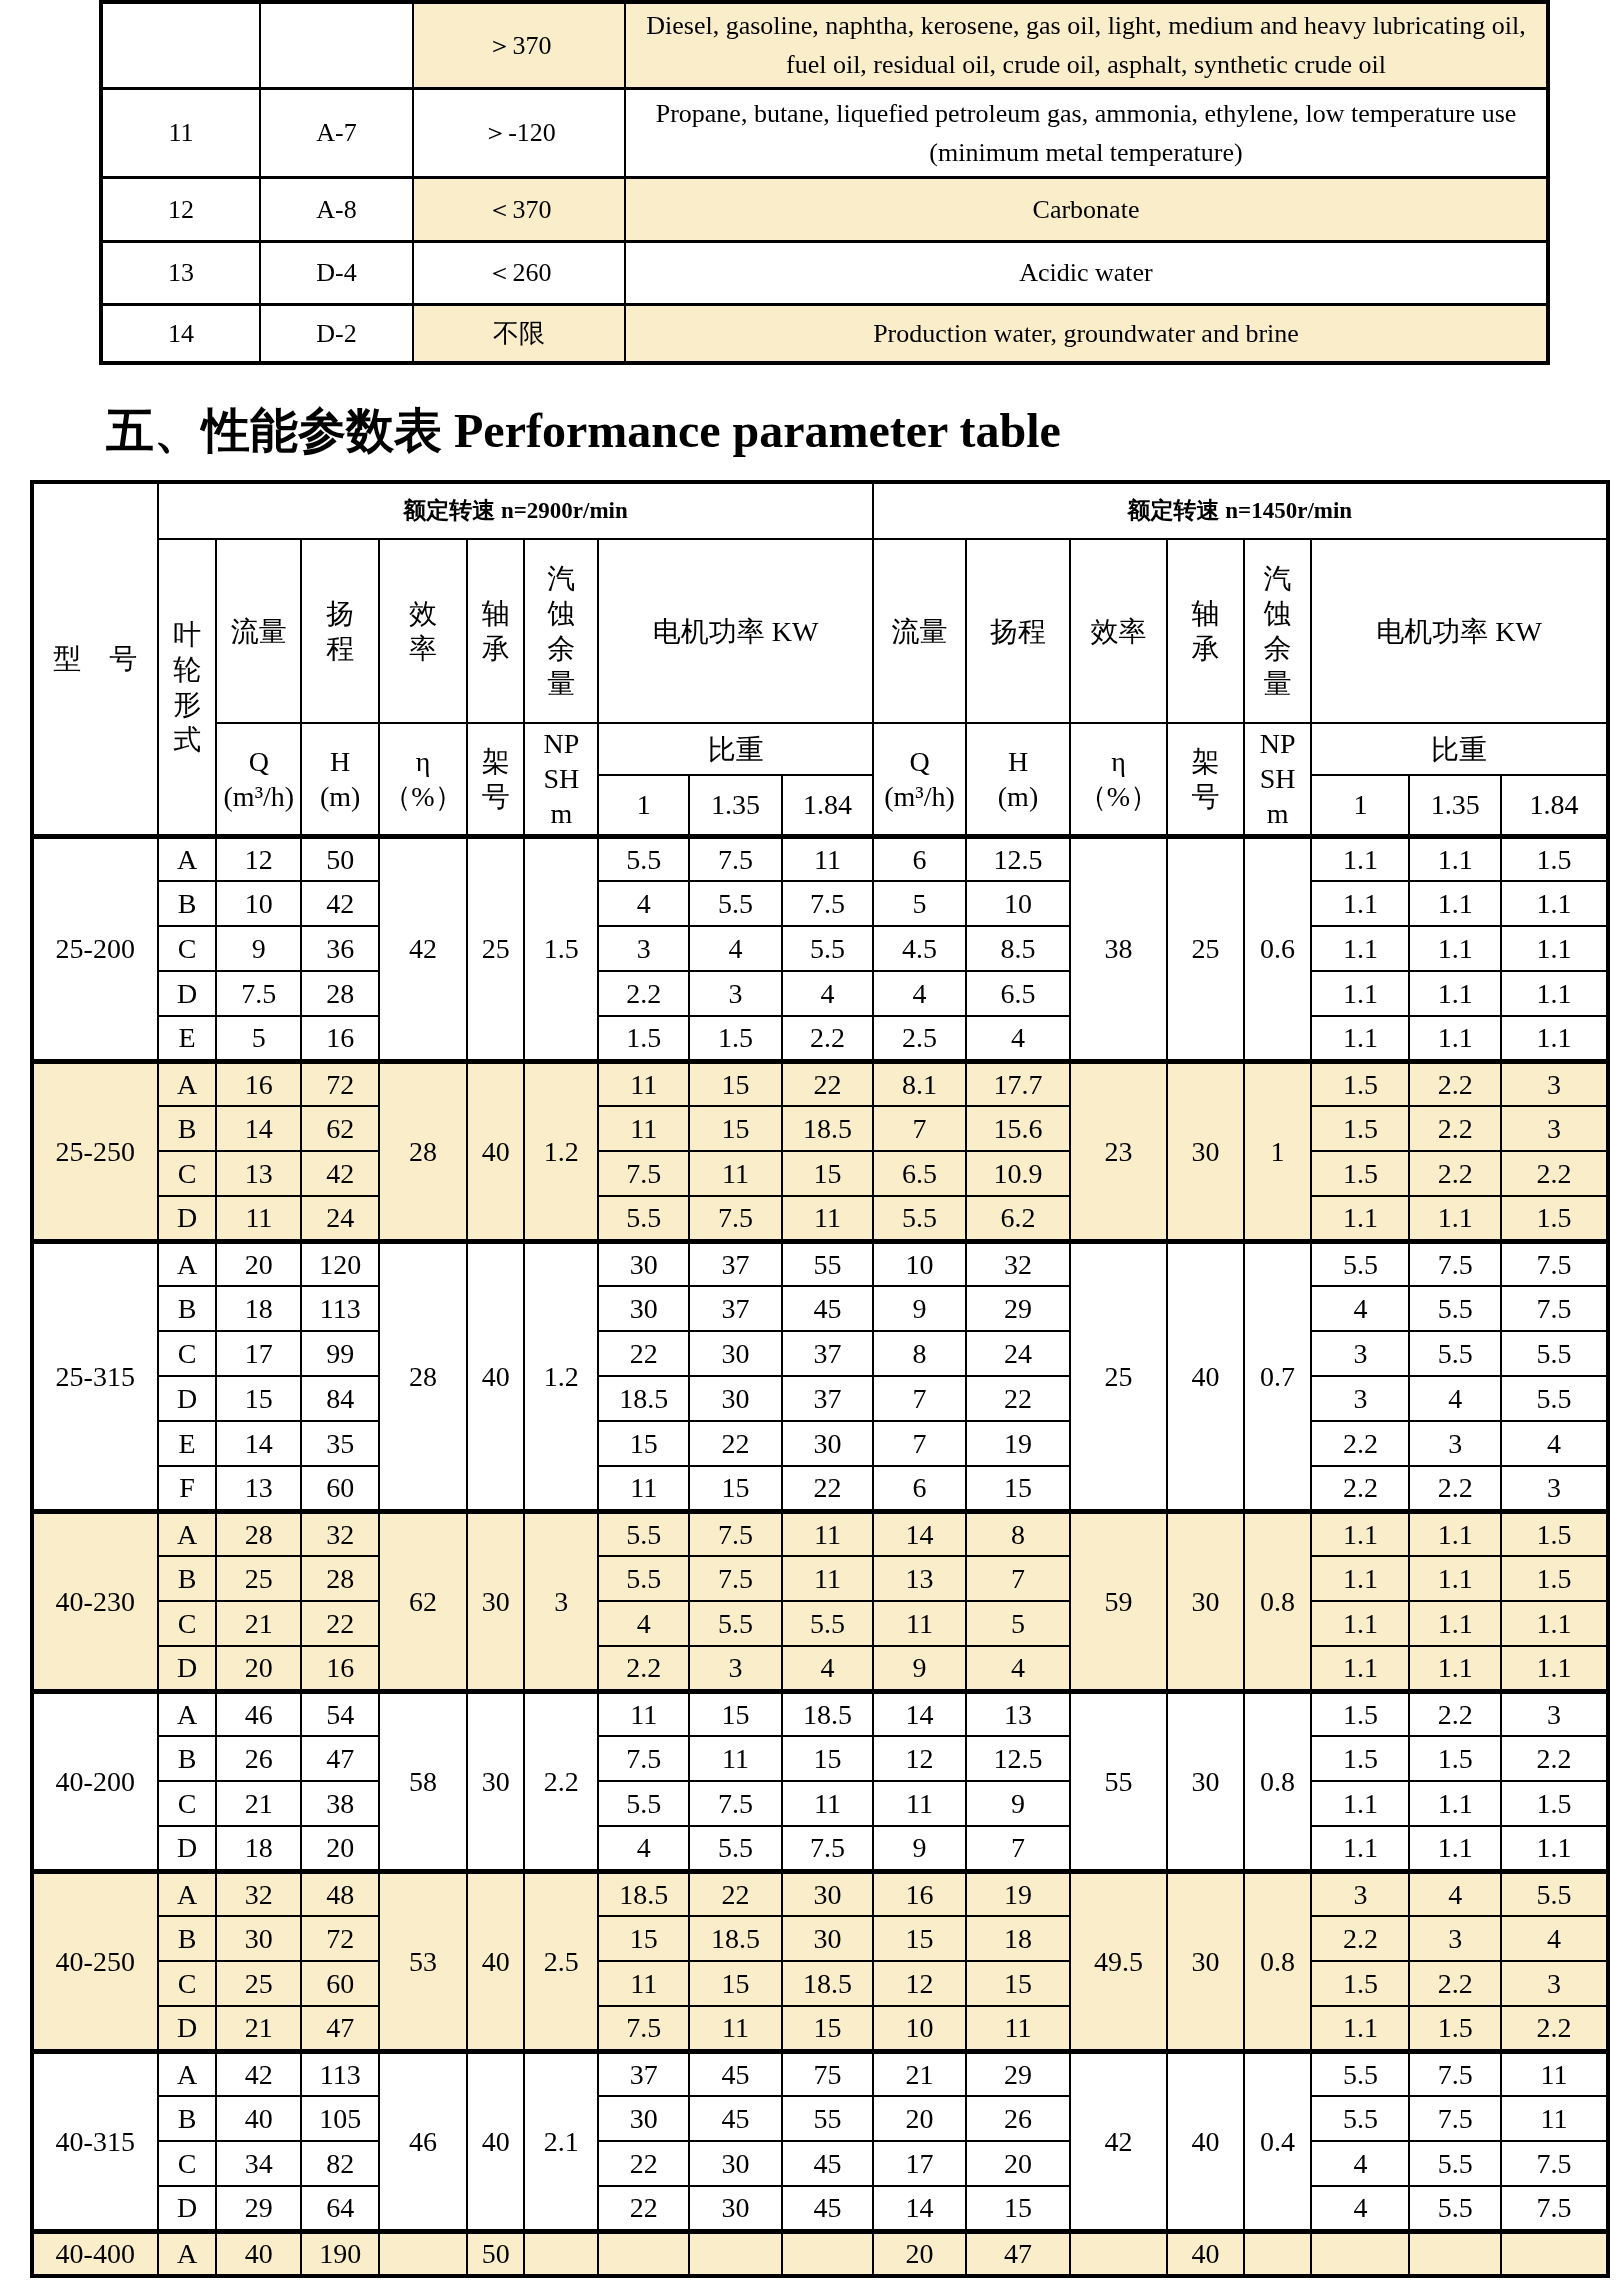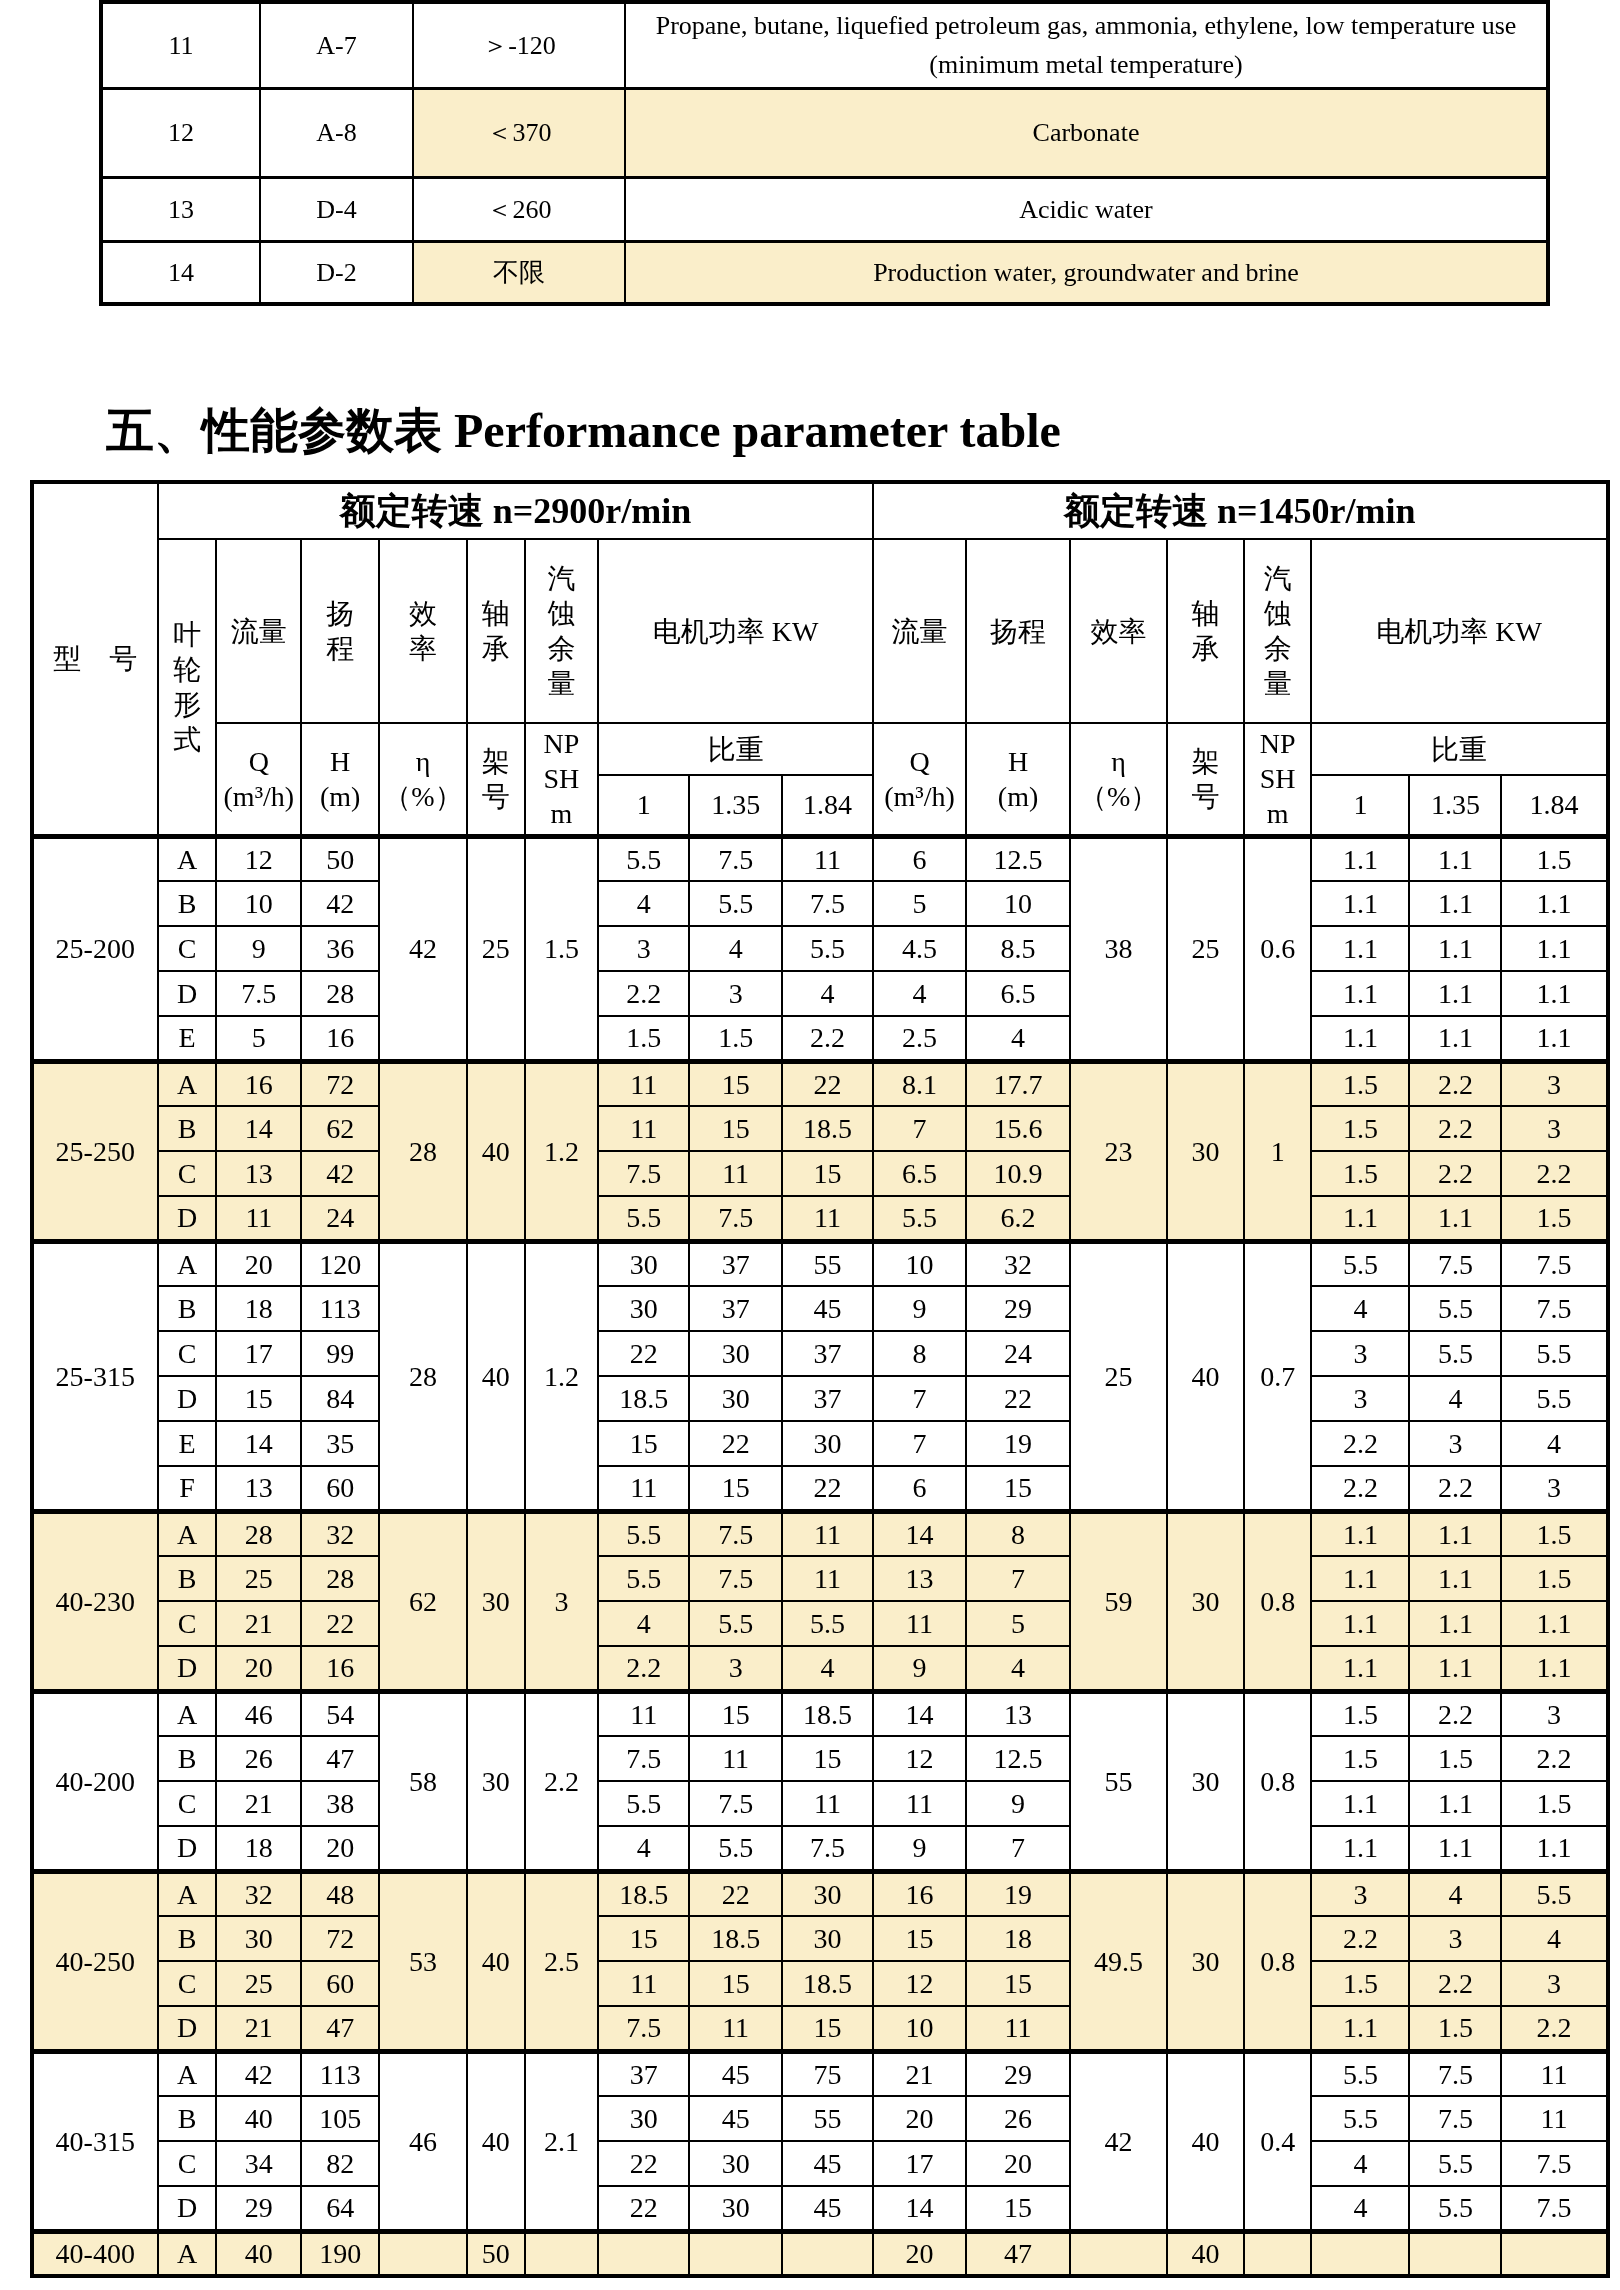--- a/index.html
+++ b/index.html
@@ -34,39 +34,45 @@
     position:absolute;left:29.6px;top:480px;width:1580px;
     font-size:28px;border:4.5px solid #000;
   }
   .perf-table td{line-height:1.25;}
   .perf-table thead tr.h1{height:57px}
   .perf-table thead tr.h2{height:184px}
   .perf-table thead tr.h3{height:52px}
   .perf-table thead tr.h4{height:61px}
   .perf-table thead td{padding:0 1.8px;}
   .perf-table tbody tr{height:45px}
-  .sec{font-weight:bold;font-size:36px;}
+  .sec{font-weight:bold;font-size:23px;}
   .pre{white-space:pre-line;line-height:1.3;}
   .shade td{background:#faeeca;}
   td.shade{background:#faeeca;}
   tr.block-start td{border-top-width:5.4px;}
   .perf-table thead tr.h4 td{border-bottom-width:5.4px;}
   .perf-table tbody td{padding:0 1.8px;}
 </style>
 </head>
 <body>
 
 <table class="media-table">
   <colgroup>
     <col style="width:159px">
       <col style="width:153px">
       <col style="width:212px">
       <col style="width:923px">
   </colgroup>
   <tbody id="media-body">
+      <tr>
+        <td></td>
+        <td></td>
+        <td class="shade">＞370</td>
+        <td class="shade">Diesel, gasoline, naphtha, kerosene, gas oil, light, medium and heavy lubricating oil, fuel oil, residual oil, crude oil, asphalt, synthetic crude oil</td>
+      </tr>
       <tr>
         <td>11</td>
         <td>A-7</td>
         <td>＞-120</td>
         <td>Propane, butane, liquefied petroleum gas, ammonia, ethylene, low temperature use (minimum metal temperature)</td>
       </tr>
       <tr>
         <td>12</td>
         <td>A-8</td>
         <td class="shade">＜370</td>

